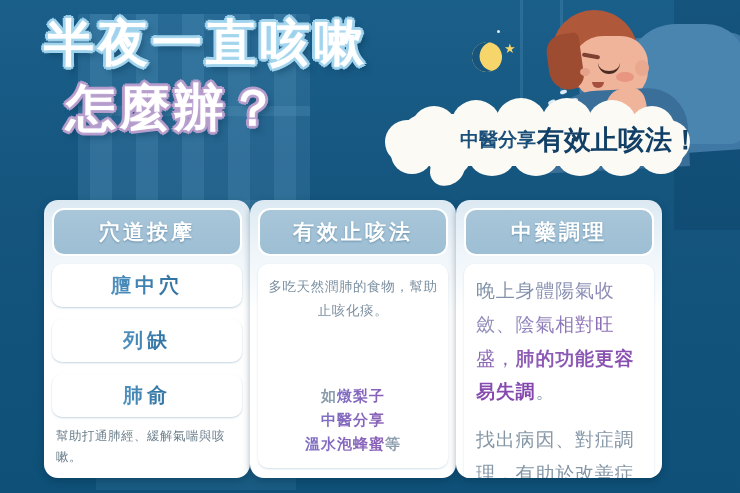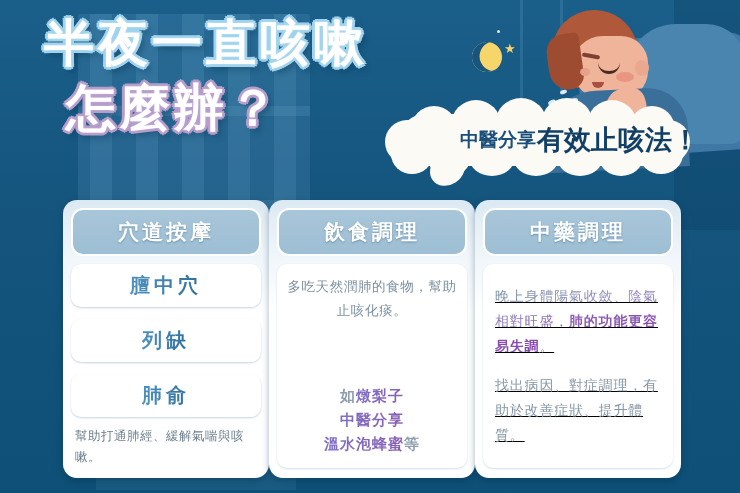--- a/index.html
+++ b/index.html
@@ -166,21 +166,21 @@
   .bt-small{
     font-size:19px;font-weight:bold;color:#1b4f79;letter-spacing:0px;
   }
   .bt-big{
     font-size:27px;font-weight:bold;color:#123f66;letter-spacing:0px;
     margin-left:1px;
   }
 
   
   .cards{position:absolute;left:44px;top:200px;width:656px;height:280px;
-         display:flex;justify-content:center;}
+         display:flex;justify-content:flex-start;}
   .card{
     width:206px;height:278px;
     background:linear-gradient(180deg,#dce9f2 0%,#eef5fa 18%,#ffffff 40%);
     border-radius:14px;
     box-shadow:0 3px 7px rgba(5,40,66,0.35);
     position:relative;overflow:hidden;
     display:flex;flex-direction:column;
   }
   .card-head{
     margin:8px 8px 0 8px;height:44px;flex:0 0 44px;
@@ -233,21 +233,21 @@
     -webkit-text-fill-color:transparent;
   }
 
   
   .herb-panel{
     flex:1;background:#ffffff;border-radius:10px;
     box-shadow:0 1px 2px rgba(110,150,175,0.30);
     display:flex;flex-direction:column;justify-content:center;
     padding:10px 12px;
   }
-  .herb-para{font-size:14px;line-height:1.78;letter-spacing:0.8px;text-decoration:underline;}
+  .herb-para{font-size:19px;line-height:1.78;letter-spacing:0.8px;}
   .herb-para + .herb-para{margin-top:14px;}
   .herb-grad{
     background:linear-gradient(100deg,#7e93a6 0%,#8f87bb 55%,#8b5fb3 100%);
     -webkit-background-clip:text;background-clip:text;color:#84889f;
     -webkit-text-fill-color:transparent;
   }
   .herb-strong{
     font-weight:bold;
     background:linear-gradient(90deg,#8f5fb6 0%,#8446ad 100%);
     -webkit-background-clip:text;background-clip:text;color:#8446ad;
@@ -347,21 +347,21 @@
           <div class="acu-item">
             <span>肺俞</span>
           </div>
         </div>
         <div class="acu-note">幫助打通肺經、緩解氣喘與咳嗽。</div>
       </div>
     </div>
 
     <div class="card">
       <div class="card-head">
-        <span class="card-head-text">飲食調理</span>
+        <span class="card-head-text">有效止咳法</span>
       </div>
       <div class="card-body">
         <div class="diet-panel">
           <div class="diet-lead">多吃天然潤肺的食物，幫助止咳化痰。</div>
           <div class="diet-items">
             <div class="diet-item">
               <span class="tint-grey">如</span><span class="tint-purple">燉梨子</span><span class="tint-grey"></span>
             </div>
             <div class="diet-item">
               <span class="tint-grey"></span><span class="tint-purple">中醫分享</span><span class="tint-grey"></span>

